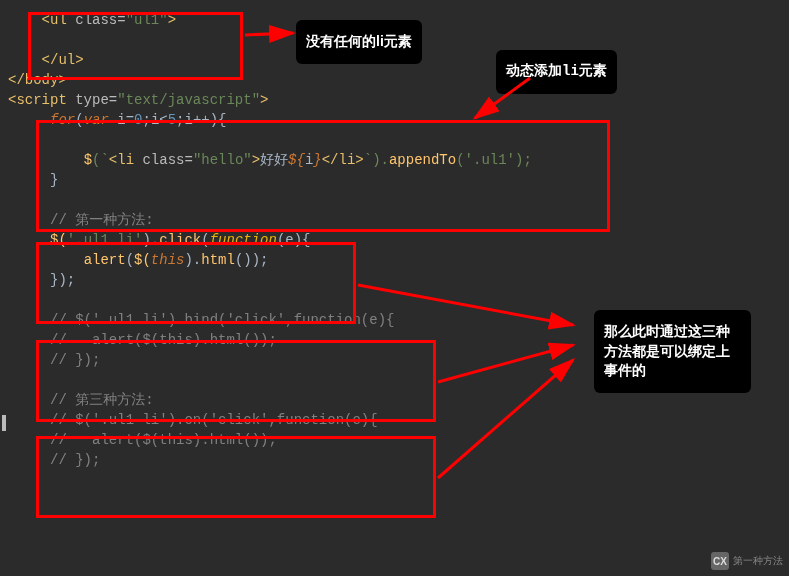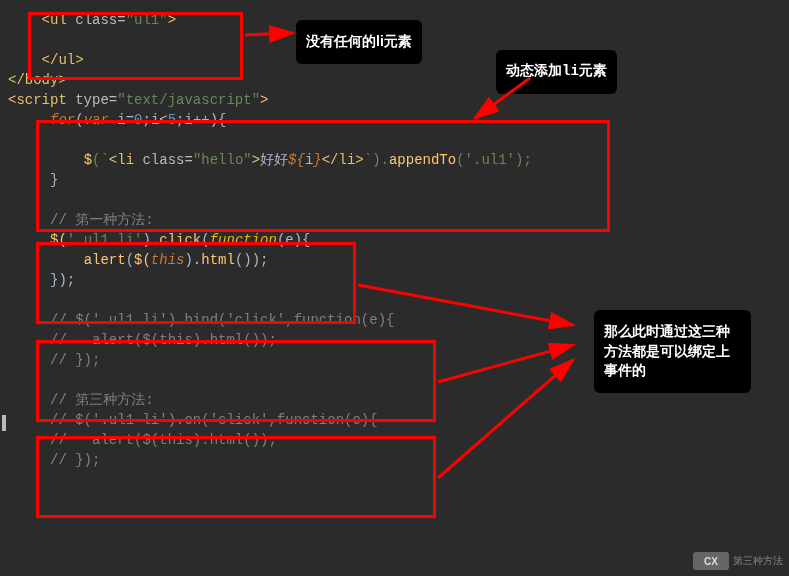--- a/index.html
+++ b/index.html
@@ -70,21 +70,21 @@
   right: 6px;
   bottom: 6px;
   font-family: "Microsoft YaHei", sans-serif;
   font-size: 10px;
   color: #888;
   display: flex;
   align-items: center;
   gap: 4px;
 }
 .wm-logo {
-  width: 36px; height: 18px;
+  width: 18px; height: 18px;
   background: #666;
   border-radius: 3px;
   display: inline-flex;
   align-items: center;
   justify-content: center;
   color: #ddd;
   font-size: 10px;
   font-weight: bold;
 }
 
@@ -149,14 +149,14 @@
 
   <line x1="530" y1="78" x2="475" y2="118" class="arrow" marker-end="url(#ah)"></line>
 
   <line x1="358" y1="285" x2="573" y2="325" class="arrow" marker-end="url(#ah)"></line>
   <line x1="438" y1="382" x2="573" y2="345" class="arrow" marker-end="url(#ah)"></line>
   <line x1="438" y1="478" x2="573" y2="360" class="arrow" marker-end="url(#ah)"></line>
 </svg>
 
 <div class="watermark">
   <span class="wm-logo">CX</span>
-  <span>第三种方法</span>
+  <span>第一种方法</span>
 </div>
 
 </body></html>

